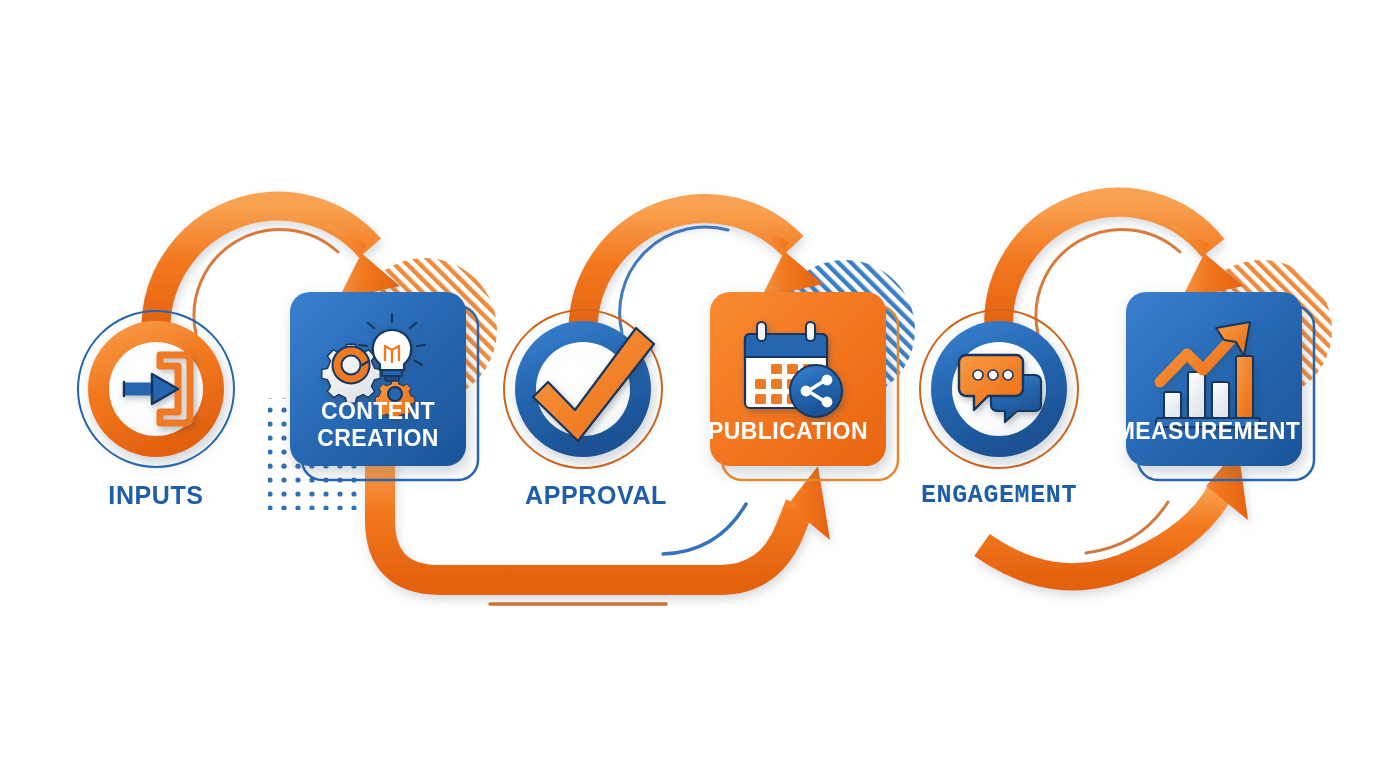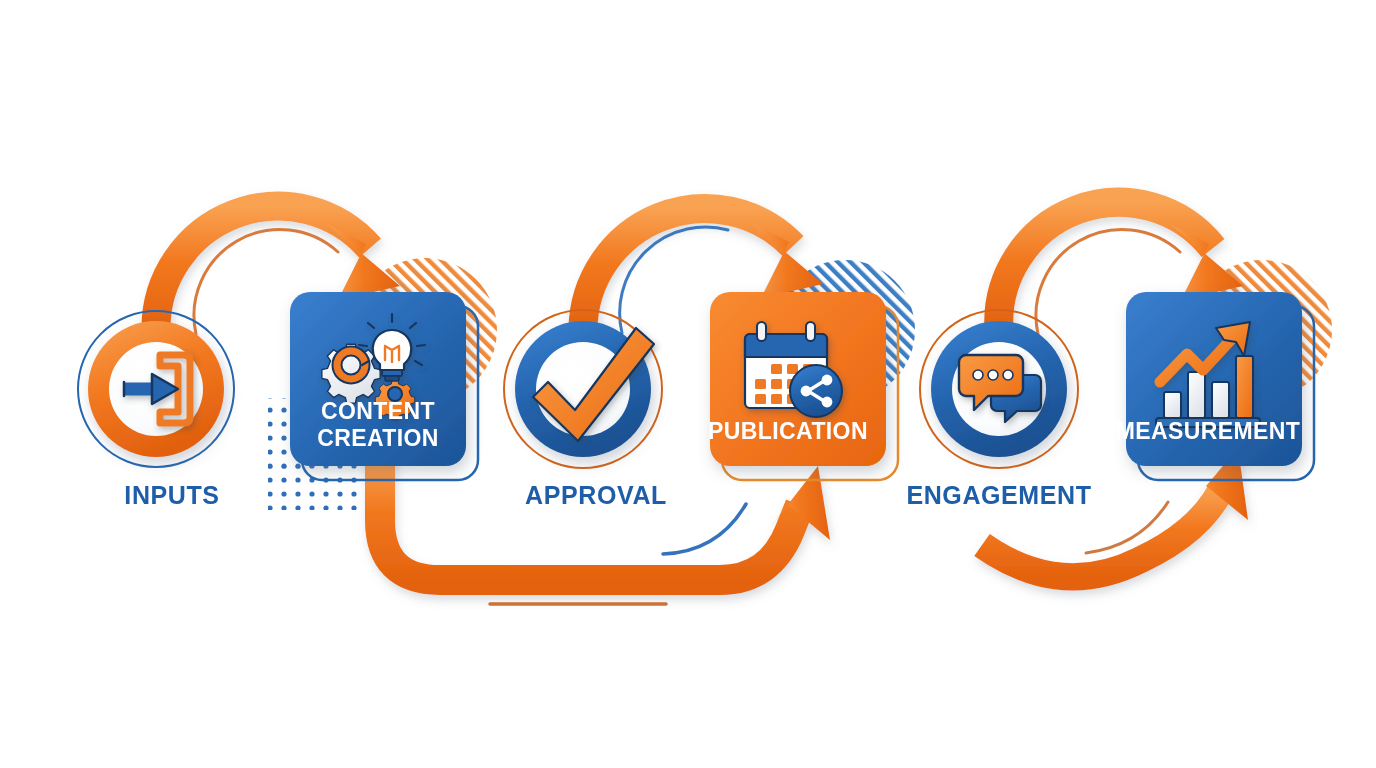--- a/index.html
+++ b/index.html
@@ -303,17 +303,17 @@
         <rect x="1156" y="418" width="104" height="9" rx="3" fill="#2f6fb8" stroke="#17365e" stroke-width="2"></rect>
         <path d="M 1160 382 L 1187 354 L 1203 370 L 1238 332" fill="none" stroke="url(#gradOrangeIcon)" stroke-width="11" stroke-linejoin="round" stroke-linecap="round"></path>
         <path d="M 1216 328 L 1250 322 L 1244 356 L 1236 342 L 1224 340 Z" fill="url(#gradOrangeIcon)" stroke="#17365e" stroke-width="2" stroke-linejoin="round"></path>
       </g>
 
       <text class="card-title" x="1208" y="439" text-anchor="middle">MEASUREMENT</text>
     </g>
 
   </svg>
 
-  <div class="step-label" style="left:172px; top:481px;">INPUTS</div>
+  <div class="step-label" style="left:156px; top:481px;">INPUTS</div>
   <div class="step-label" style="left:596px; top:481px;">APPROVAL</div>
-  <div class="step-label" style="left:999px; top:481px;">ENGAGEMENT</div>
+  <div class="step-label" style="left:999px; top:481px;font-family:Liberation Mono, monospace;">ENGAGEMENT</div>
 
 </div>
 
 </body></html>

